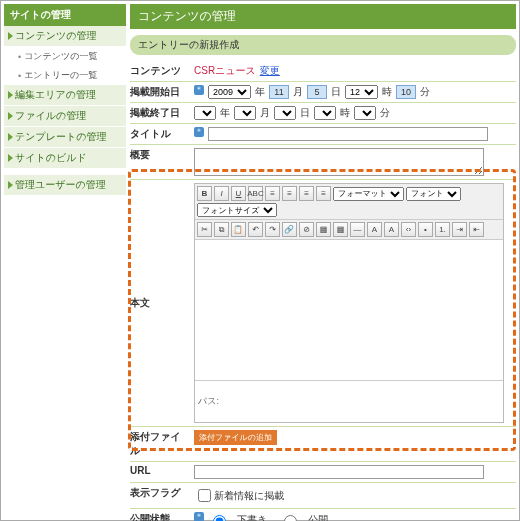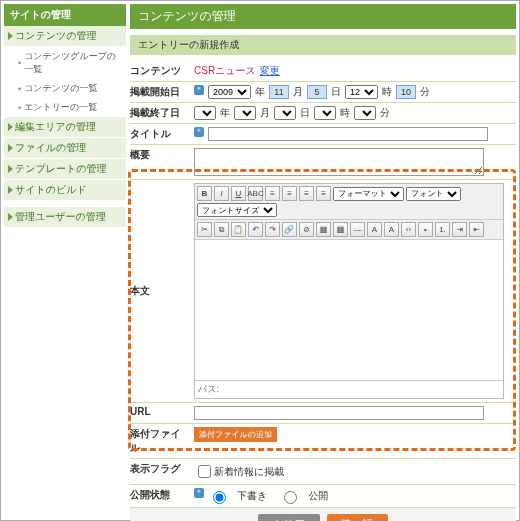--- a/index.html
+++ b/index.html
@@ -8,62 +8,59 @@
   
   .sidebar { width:122px; }
   .sb-title { background:#6da23a; color:#fff; padding:4px 6px; font-weight:bold; font-size:10px; }
   .sb-group { background:#eaf2df; padding:3px 4px; display:flex; align-items:center; gap:2px; font-size:10px; color:#3b6f1f; border-bottom:1px solid #fff; }
   .sb-group .arr { width:0;height:0;border-top:4px solid transparent;border-bottom:4px solid transparent;border-left:5px solid #6da23a; }
   .sb-sub { padding:3px 4px 3px 14px; font-size:9px; color:#555; display:flex; align-items:center; gap:3px; }
   .sb-sub::before { content:"•"; color:#888; }
   
   .main { flex:1; min-width:0; }
   .page-head { background:#6da23a; color:#fff; padding:4px 8px; font-size:12px; margin-bottom:6px; }
-  .panel-head { background:#c9dea9; color:#333; padding:3px 8px; font-size:10px; margin-bottom:6px; }
+  .panel-head { background:#c9dea9; color:#333; padding:3px 8px; font-size:10px; margin-bottom:6px;border-radius:9px; }
   .row { display:flex; border-bottom:1px solid #cddea9; padding:3px 0; font-size:10px; align-items:flex-start; gap:4px; position:relative; }
   .row .lbl { width:60px; color:#333; font-weight:bold; }
   .req { display:inline-block; width:10px; height:10px; background:#4a8ecb; color:#fff; font-size:8px; text-align:center; line-height:10px; border-radius:2px; }
   a.link { color:#2a5bd7; text-decoration:underline; }
   select.sel { font-size:9px; height:14px; }
   input.txt { font-size:10px; height:14px; border:1px solid #999; }
   .numbox { width:20px; height:14px; border:1px solid #7aa6d6; display:inline-flex; align-items:center; justify-content:center; font-size:9px; background:#cfe3f7; color:#333; }
   .row textarea { width:290px; height:28px; font-size:10px; border:1px solid #999; }
   
   .dashwrap { position:relative; }
   .dashbox { position:absolute; border:3px dashed #e06a1a; border-radius:4px; pointer-events:none; }
   
   .editor-row .lbl { width:60px; }
   .editor { border:1px solid #bbb; background:#fff; width:310px; }
   .toolbar { border-bottom:1px solid #ccc; background:#f0f0f0; padding:2px; display:flex; flex-wrap:wrap; gap:2px; align-items:center; }
   .tb-btn { width:15px; height:15px; border:1px solid #aaa; background:linear-gradient(#fdfdfd,#e6e6e6); display:inline-flex; align-items:center; justify-content:center; font-size:8px; color:#444; cursor:pointer; }
   .tb-sel { font-size:8px; height:14px; }
   .ed-area { height:140px; background:#fff; }
-  .ed-foot { border-top:1px solid #ccc; font-size:9px; color:#666; padding:2px 3px; }
+  .ed-foot { border-top:1px solid #ccc; font-size:9px; color:#666; padding:14px 3px; }
   .url-row input { width:290px; }
   .attach-btn { display:inline-block; background:#e17a2e; color:#fff; font-size:8px; padding:2px 5px; }
   .chk { display:flex; align-items:center; gap:0; }
   .radio-row label { display:inline-flex; align-items:center; gap:8px; margin-right:8px; }
   .btnbar { text-align:center; padding:6px 0 0; background:#f3f3f3; }
   .btn { display:inline-block; padding:3px 14px; color:#fff; font-size:10px; margin:0 2px; border-radius:2px; letter-spacing:1px; cursor:pointer; }
   .btn-clear { background:#8a8a8a; }
   .btn-confirm { background:#e17a2e; }
 </style>
 </head>
 <body>
 
 <div class="app">
 
   <div class="sidebar">
     <div class="sb-title">サイトの管理</div>
     <div class="sb-group">
         <span class="arr"></span>
         <span>コンテンツの管理</span>
-      </div>
-    <div class="sb-sub">
-        <span>コンテンツグループの一覧</span>
       </div>
     <div class="sb-sub">
         <span>コンテンツの一覧</span>
       </div>
     <div class="sb-sub">
         <span>エントリーの一覧</span>
       </div>
     <div class="sb-group">
         <span class="arr"></span>
         <span>編集エリアの管理</span>
@@ -176,28 +173,28 @@
           <span class="tb-btn">•</span>
           <span class="tb-btn">1.</span>
           <span class="tb-btn">⇥</span>
           <span class="tb-btn">⇤</span>
         </div>
         <div class="ed-area"></div>
         <div class="ed-foot">パス:</div>
       </div>
     </div>
 
+    <div class="row">
+      <span class="lbl">添付ファイル</span>
+      <span class="attach-btn">添付ファイルの追加</span>
+    </div>
+
     <div class="row url-row">
       <span class="lbl">URL</span>
       <input class="txt" type="text" style="">
-    </div>
-
-    <div class="row">
-      <span class="lbl">添付ファイル</span>
-      <span class="attach-btn">添付ファイルの追加</span>
     </div>
 
     <div class="row">
       <span class="lbl">表示フラグ</span>
       <label class="chk">
           <input type="checkbox" style="">
           <span>新着情報に掲載</span>
         </label>
     </div>
 

